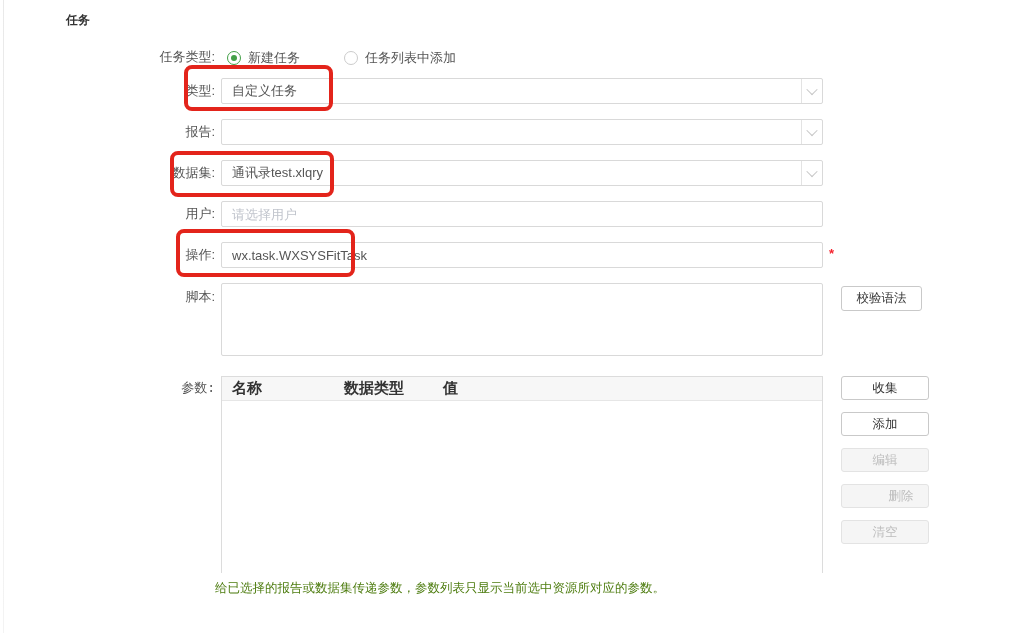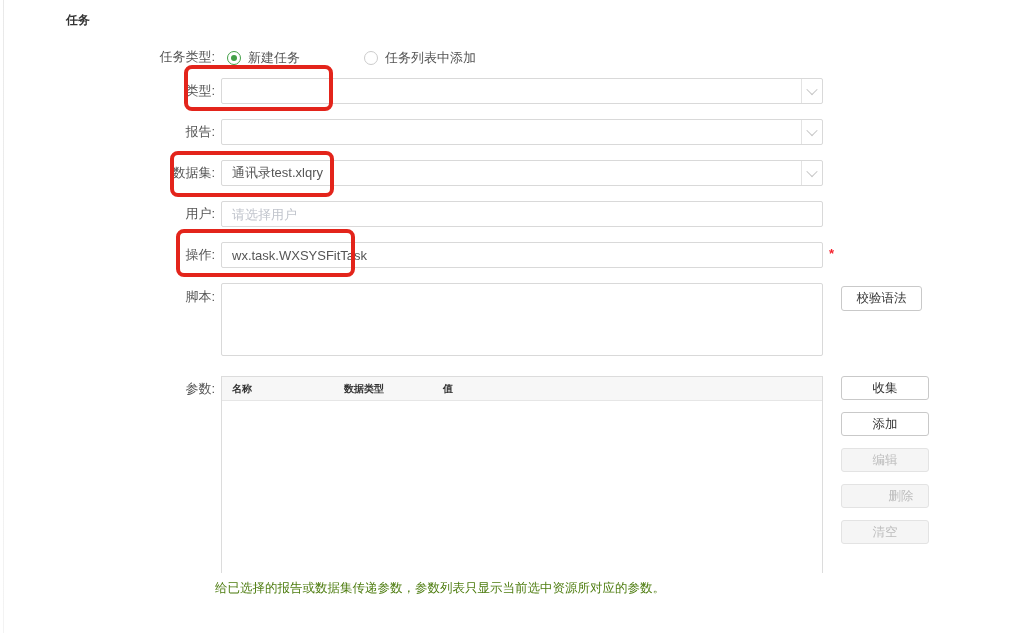--- a/index.html
+++ b/index.html
@@ -18,21 +18,21 @@
   .page-title {
     position: absolute; left: 66px; top: 12px;
     font-size: 12px; font-weight: bold; color: #333;
   }
   .row { position: absolute; left: 0; width: 1026px; }
   .row-label {
     position: absolute; left: 0; width: 215px; text-align: right;
     font-size: 13px; color: #555;
   }
   
-  .radio-group { position: absolute; left: 227px; top: 0; display: flex; gap: 20px; }
+  .radio-group { position: absolute; left: 227px; top: 0; display: flex; }
   .radio-opt { display: flex; align-items: center; cursor: pointer; }
   .radio-opt + .radio-opt { margin-left: 44px; }
   .radio-circle {
     width: 14px; height: 14px; border-radius: 50%level;
     border-radius: 50%;
     border: 1px solid #ccc; background: #fff; position: relative;
   }
   .radio-circle.checked { border-color: #43a047; }
   .radio-circle.checked::after {
     content: ""; position: absolute; left: 3px; top: 3px;
@@ -89,21 +89,21 @@
   
   .params-table {
     position: absolute; left: 221px; top: 0; width: 602px; height: 197px;
     border: 1px solid #dcdcdc; background: #fff;
   }
   .params-header {
     display: flex; height: 24px; background: #f7f7f7;
     border-bottom: 1px solid #e6e6e6; align-items: center;
   }
   .params-header .hcell {
-    font-size: 10px; font-weight: bold; color: #333; padding-left: 10px;
+    font-size: 15px; font-weight: bold; color: #333; padding-left: 10px;
     white-space: nowrap;
   }
   .hcell.c1 { width: 112px; }
   .hcell.c2 { width: 99px; }
   .hcell.c3 { flex: 1; }
   .params-body { height: 172px; background: #fff; }
   .footnote {
     position: absolute; left: 215px; top: 580px;
     font-size: 12.5px; color: #4d7c0f;
   }
@@ -134,20 +134,21 @@
       <div class="radio-opt">
         <span class="radio-circle"></span>
         <span class="radio-text">任务列表中添加</span>
       </div>
     </div>
   </div>
 
   <div class="row" style="top:78px;">
     <div class="row-label" style="line-height:26px;">类型:</div>
     <div class="field">
+      <div class="select-value">自定义任务</div>
       <div class="select-arrow">
           <span class="chev"></span>
         </div>
     </div>
   </div>
 
   <div class="row" style="top:119px;">
     <div class="row-label" style="line-height:26px;">报告:</div>
     <div class="field">
       <div class="select-value"></div>
@@ -178,21 +179,21 @@
   </div>
   <div class="required-star">*</div>
 
   <div class="row" style="top:283px;">
     <div class="row-label" style="line-height:20px; top:4px;">脚本:</div>
     <textarea class="script-area" style=""></textarea>
   </div>
   <button class="btn validate-btn">校验语法</button>
 
   <div class="row" style="top:376px;">
-    <div class="row-label" style="line-height:24px; top:1px;">参数:</div>
+    <div class="row-label" style="line-height:24px; top:1px;font-family:Liberation Mono, monospace;">参数:</div>
     <div class="params-table">
       <div class="params-header">
         <div class="hcell c1">名称</div>
         <div class="hcell c2">数据类型</div>
         <div class="hcell c3">值</div>
       </div>
       <div class="params-body"></div>
     </div>
   </div>
 

